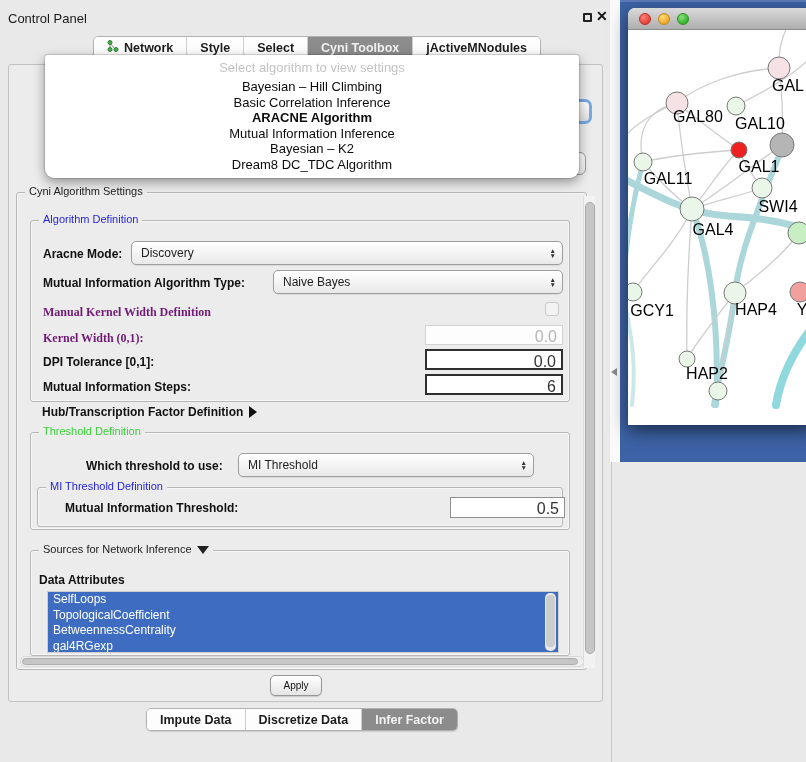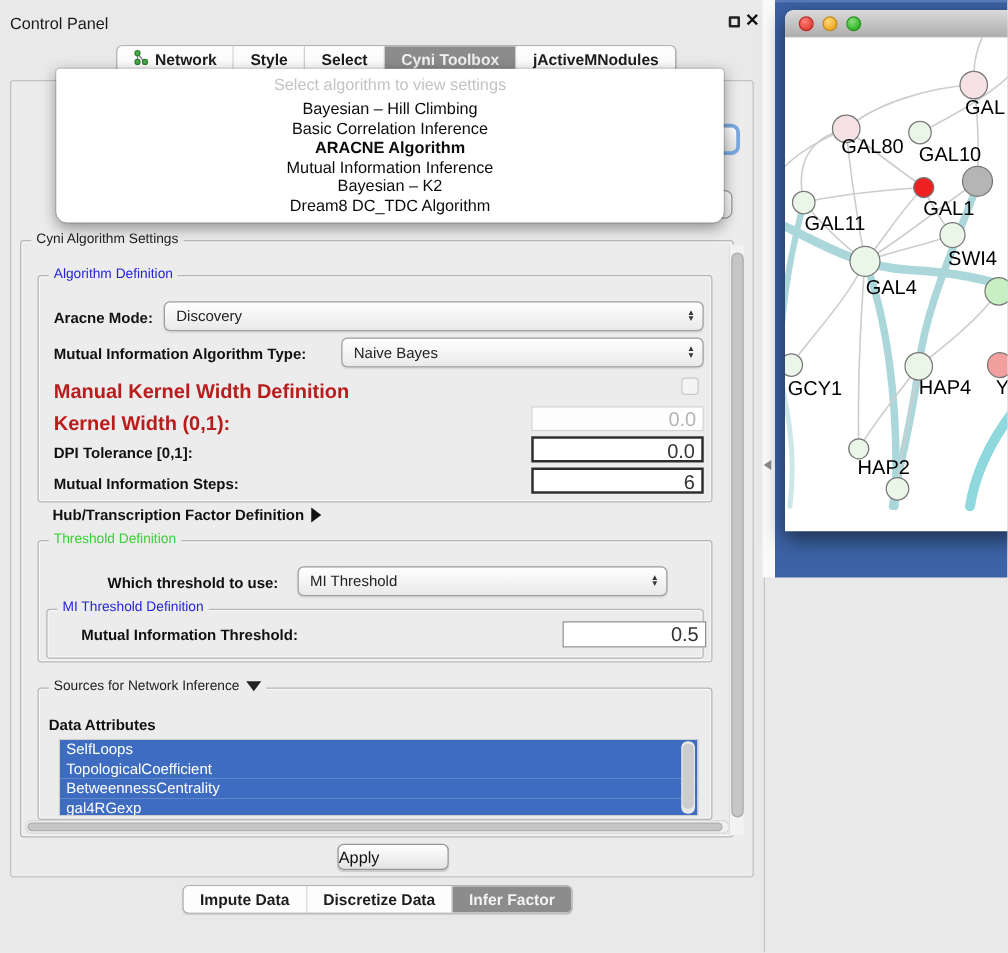--- a/index.html
+++ b/index.html
@@ -24,42 +24,42 @@
   .frag-blue { position:absolute; left:566px; top:99px; width:26px; height:25px; border:3px solid #79a8e2; border-radius:7px; background:linear-gradient(#ffffff,#e2e2e2); z-index:5; }
   .frag-gray { position:absolute; left:552px; top:152px; width:34px; height:23px; border:1px solid #9a9a9a; border-radius:6px; background:linear-gradient(#ffffff,#ededed); z-index:5; }
 
   
   .group { position:absolute; border:1px solid #b7b7b7; border-radius:3px; box-shadow:inset 0 0 0 1px rgba(255,255,255,.55); }
   .group-label { position:absolute; top:-8px; left:8px; background:#ececec; padding:0 4px; font-size:11px; color:#222; white-space:nowrap; }
   .lbl-blue { color:#2525d8; }
   .lbl-green { color:#38d038; }
 
   .blabel { position:absolute; font-size:12px; font-weight:700; color:#111; white-space:nowrap; }
-  .glabel { position:absolute; font-size:16px; font-weight:700; color:#b91c1c; white-space:nowrap; }
+  .glabel { position:absolute; font-size:12px; font-weight:700; color:#701a75; white-space:nowrap;font-family:Liberation Serif, serif; }
 
   .combo { position:absolute; display:flex; align-items:center; border:1px solid #9e9e9e; border-radius:5px; background:linear-gradient(#ffffff,#e9e9e9); font-size:12px; color:#222; padding-left:9px; box-shadow:0 1px 1px rgba(0,0,0,.08); }
   .spin { margin-left:auto; margin-right:6px; display:flex; flex-direction:column; line-height:5px; font-size:6.5px; color:#333; }
   .field { position:absolute; background:#fff; border:1px solid #8f8f8f; font-size:16px; color:#333; text-align:right; padding:2px 5px 0 0; }
   .field.strong { border:2px solid #2e2e2e; }
   .field.disabled { border:1px solid #d2d2d2; color:#b4b4b4; background:#fdfdfd; }
   .checkbox { position:absolute; width:14px; height:14px; border:1px solid #c9c9c9; border-radius:3px; background:#f4f4f4; }
   .arrow-right { display:inline-block; width:0; height:0; border-top:6px solid transparent; border-bottom:6px solid transparent; border-left:8px solid #111; vertical-align:-2px; margin-left:6px; }
   .arrow-down { display:inline-block; width:0; height:0; border-left:6px solid transparent; border-right:6px solid transparent; border-top:8px solid #222; vertical-align:-1px; margin-left:5px; }
 
   .attr-listbox { position:absolute; background:#fff; border:1px solid #cfcfcf; overflow:hidden; }
   .attr-item { height:15.5px; line-height:15.5px; background:#3d6cc0; color:#fff; font-size:12px; padding-left:5px; }
   .inner-vscroll { position:absolute; width:11px; border-radius:5px; background:#e8e8e8; }
   .inner-thumb { position:absolute; left:1px; top:2px; width:9px; height:52px; background:#cdcdcd; border-radius:4px; }
 
   .hscroll { position:absolute; height:11px; background:#f0f0f0; border:1px solid #d8d8d8; border-radius:6px; }
   .hthumb { position:absolute; left:1px; top:1px; height:7px; background:#c6c6c6; border:1px solid #adadad; border-radius:4px; }
   .vscroll { position:absolute; width:12px; background:#f2f2f2; border-left:1px solid #dedede; }
   .vthumb { position:absolute; left:1px; top:6px; width:10px; height:452px; background:#c6c6c6; border:1px solid #a9a9a9; border-radius:5px; }
 
-  .apply-btn { position:absolute; left:270px; top:675px; width:89px; height:21px; border:1px solid #969696; border-radius:5px; background:linear-gradient(#ffffff,#e4e4e4); font-size:13px; color:#111; line-height:19px; box-shadow:0 1px 1px rgba(0,0,0,.15); }
+  .apply-btn { position:absolute; left:270px; top:675px; width:52px; height:21px; border:1px solid #969696; border-radius:5px; background:linear-gradient(#ffffff,#e4e4e4); font-size:10px; color:#111; text-align:center; line-height:19px; box-shadow:0 1px 1px rgba(0,0,0,.15); }
   .cp-bottom-tabs { left:146px; top:708px; }
 
   
   .popup { position:absolute; left:45px; top:55px; width:534px; height:123px; background:#fff; border-radius:3px 3px 9px 9px; box-shadow:0 4px 12px rgba(0,0,0,.40), 0 0 0 1px rgba(0,0,0,.12); z-index:50; }
   .pop-head { text-align:center; font-size:13px; color:#c3c3c3; padding-top:5px; }
   .pop-list { position:absolute; left:6px; top:24px; right:6px;text-align:center; }
   .pop-item { font-size:13px; color:#0c0c0c; height:15.5px; line-height:15.5px; white-space:nowrap; }
   .pop-item.sel { font-weight:700; }
 
   

